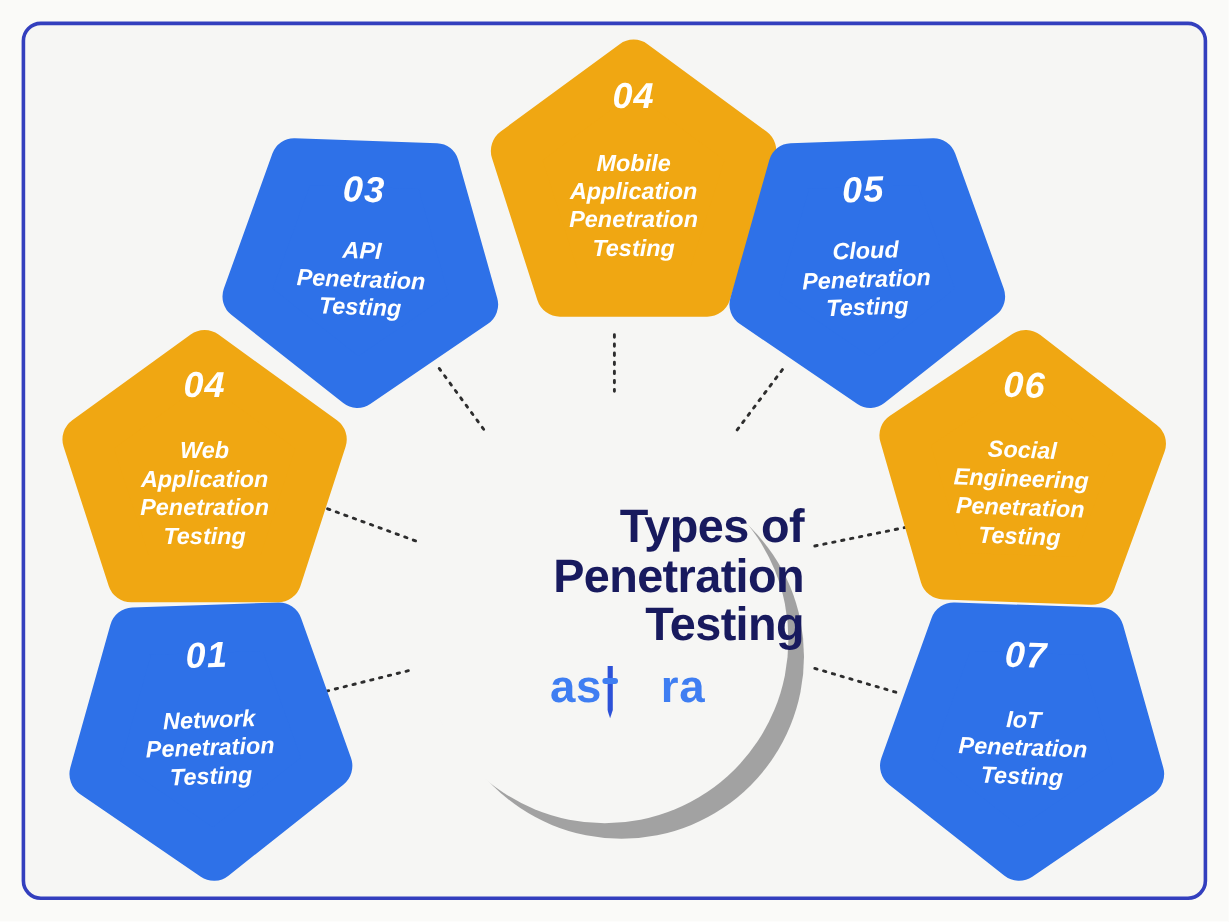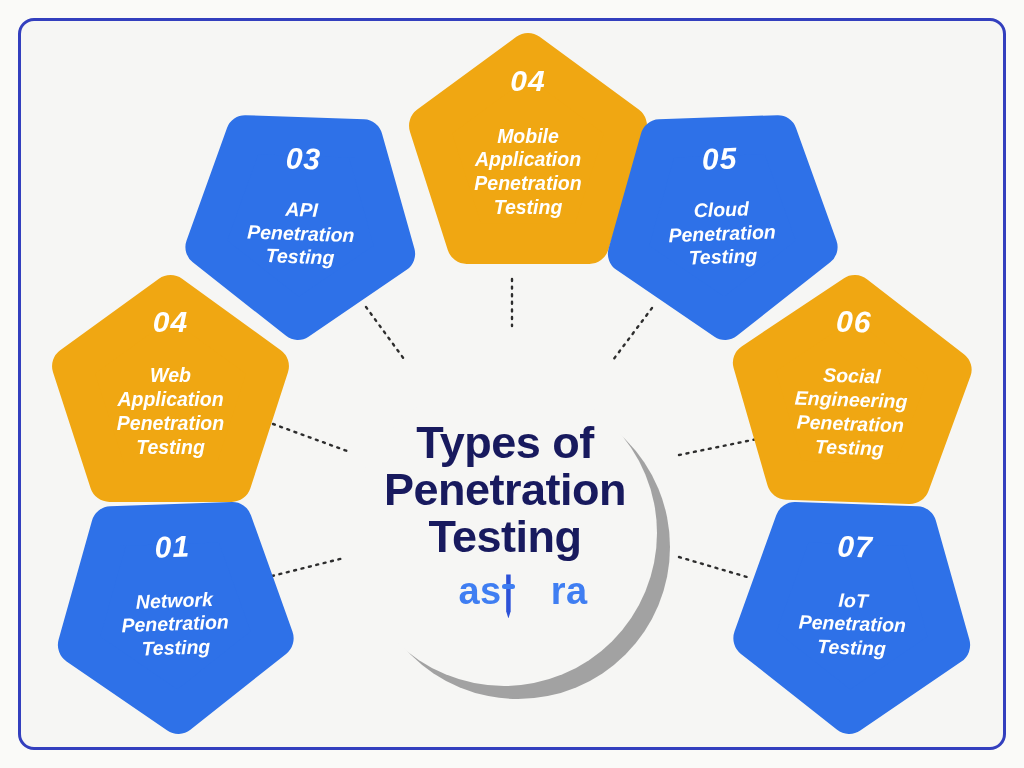--- a/index.html
+++ b/index.html
@@ -65,26 +65,27 @@
   .p6 { left: 733px; top: 275px; width: 237px; height: 225px; transform: rotate(2deg); }
   .p7 { left: 735px; top: 506px; width: 235px; height: 228px; transform: rotate(2deg); }
 
   
   .center {
     position: absolute;
     left: 340px; top: 420px; width: 330px;
     text-align: center;
   }
   .title {
-    font-size: 45px;
+    font-size: 39px;
     font-weight: 800;
     color: #181A5E;
     line-height: 1.04;
     letter-spacing: -0.5px;
     white-space: pre-line;
+    text-align: right;
   }
   .brand {
     margin-top: 12px;
     font-size: 38px;
     font-weight: 700;
     color: #3F7EF2;
     letter-spacing: 0.5px;
     line-height: 1;
   }
   .brand .seg { display: inline; margin-left: 36px; }

